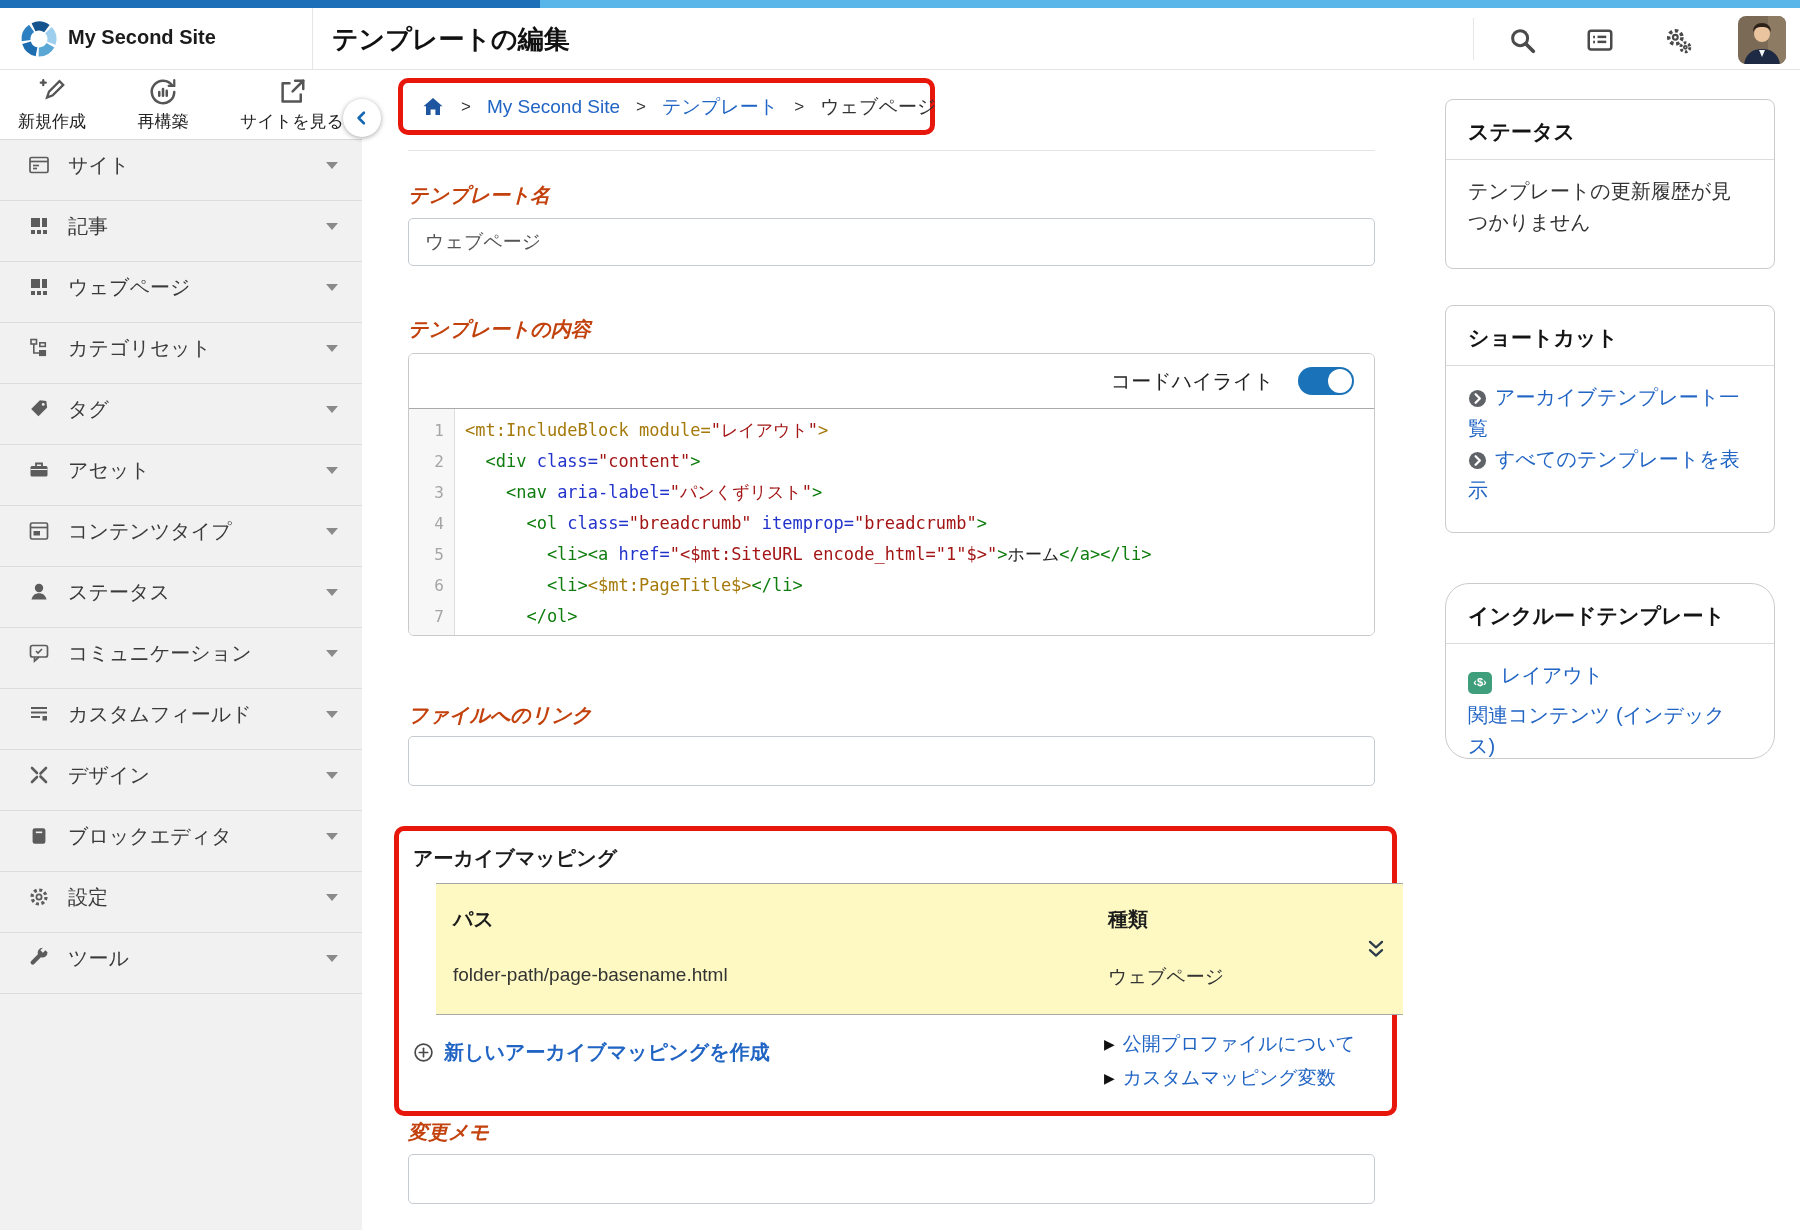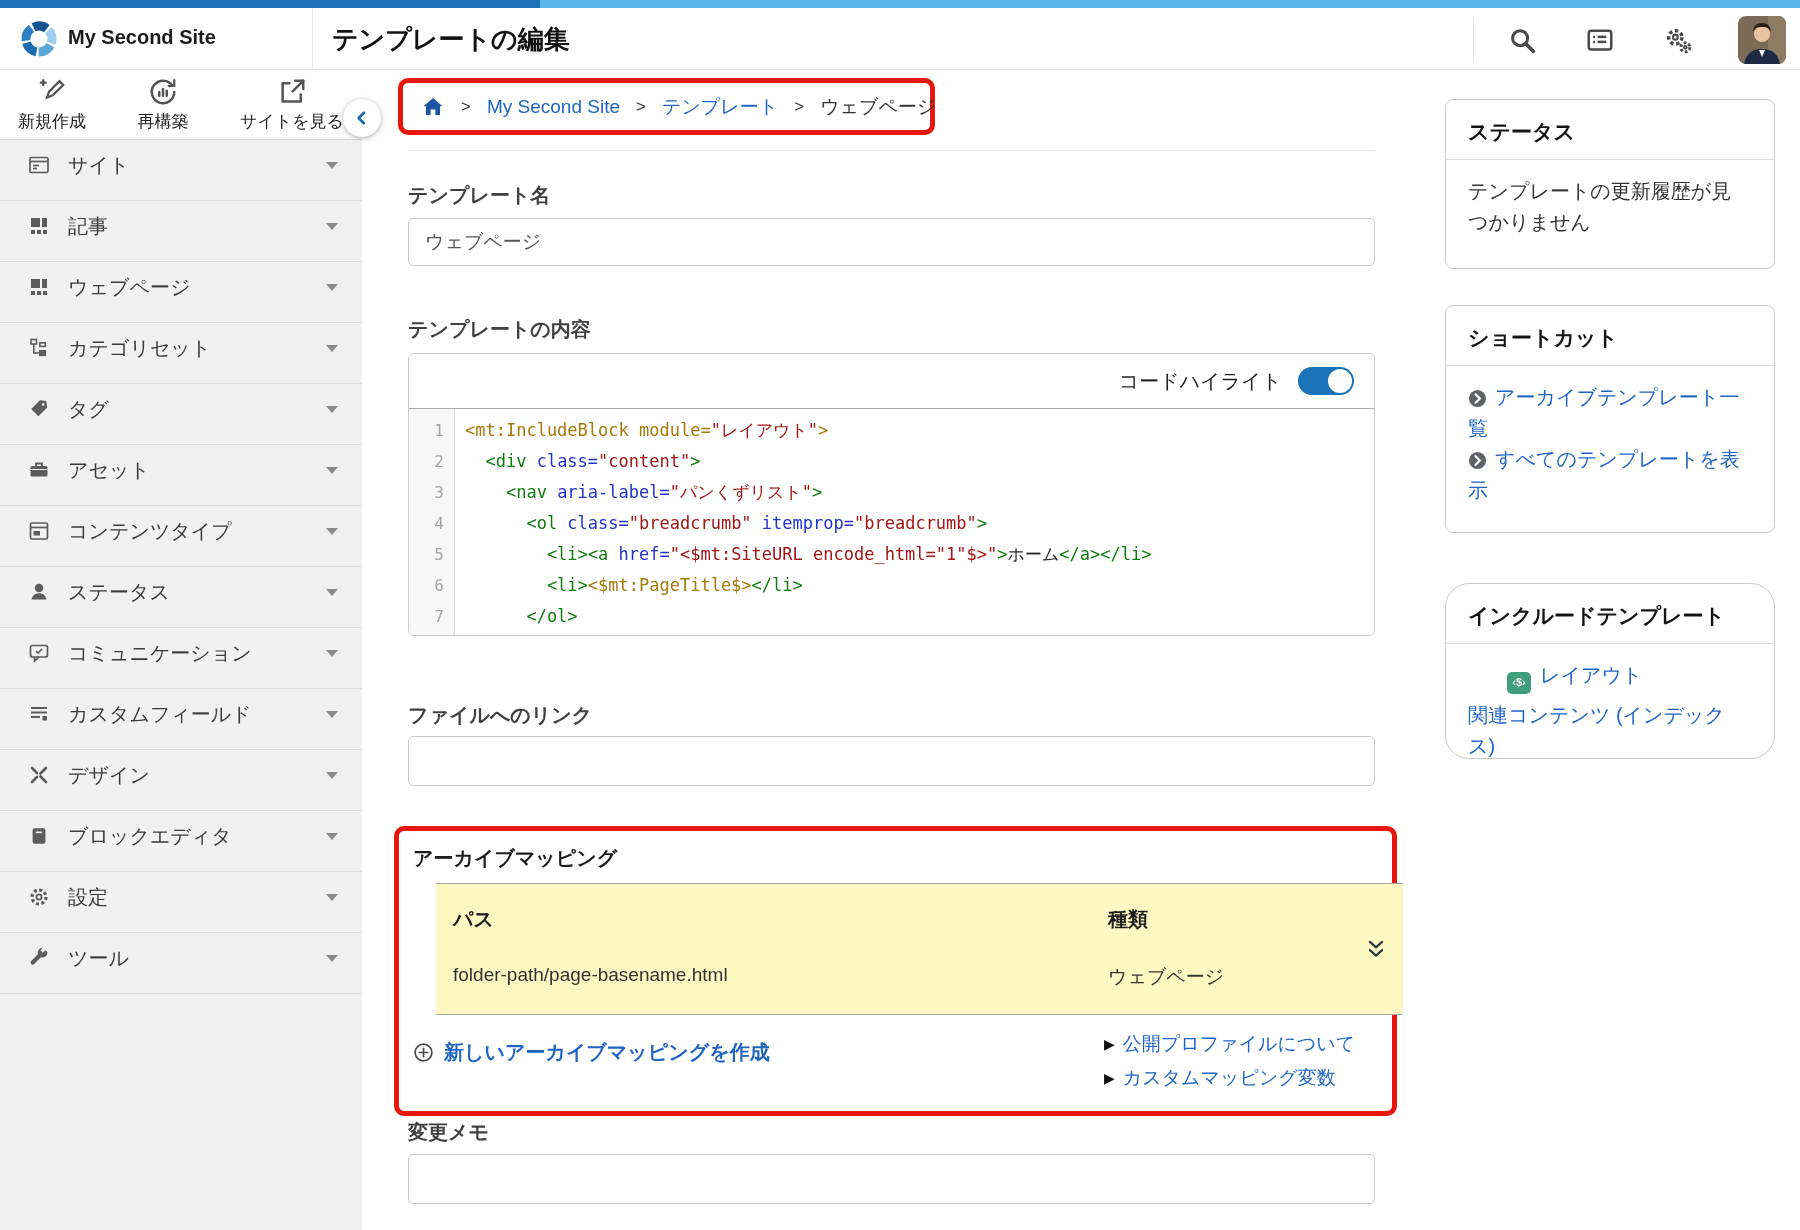--- a/index.html
+++ b/index.html
@@ -50,28 +50,28 @@
 
   .annot { border:5px solid #e8170b; border-radius:10px; }
   .bc-box { position:absolute; left:36px; top:8px; width:537px; height:57px; display:flex; align-items:center; padding:0 18px; }
   .bc-row { display:flex; align-items:center; gap:16px; font-size:19px; white-space:nowrap; }
   .bc-sep { color:#333; font-size:17px; }
   a.blue, .blue { color:#2064c4; text-decoration:none; cursor:pointer; }
   .bc-current { color:#333; }
 
   .content-hr { position:absolute; left:46px; top:80px; width:967px; height:1px; background:#e5e5e5; }
 
-  .f-label { position:absolute; left:46px; font-size:20px; font-weight:bold; color:#404040; }
+  .f-label { position:absolute; left:46px; font-size:20px; font-weight:bold; color:#c2410c;font-style:italic; }
   .f-input { position:absolute; left:46px; width:967px; background:#fff; border:1px solid #c6cbd1;
              border-radius:5px; font-size:19px; color:#555; padding:0 16px;
              font-family:"Liberation Sans","DejaVu Sans",sans-serif; }
 
   
   .code-widget { position:absolute; left:46px; top:283px; width:967px; border:1px solid #c9c9c9; border-radius:6px; overflow:hidden; }
-  .code-toolbar { height:54px; display:flex; align-items:center; justify-content:flex-end; gap:16px; padding-right:20px; background:#fff; }
+  .code-toolbar { height:54px; display:flex; align-items:center; justify-content:flex-end; gap:24px; padding-right:20px; background:#fff; }
   .code-toolbar .tlabel { font-size:20px; color:#222; }
   .toggle { width:56px; height:28px; border-radius:14px; background:#1a73b8; position:relative; cursor:pointer; }
   .toggle .knob { position:absolute; right:2px; top:2px; width:24px; height:24px; border-radius:50%; background:#fff; }
   .code-area { display:flex; border-top:1px solid #a9a9a9; background:#fff; height:227px; }
   .gutter { width:46px; background:#f7f7f7; border-right:1px solid #ddd; padding-top:6px; }
   .gutter .ln { font-family:"DejaVu Sans Mono","Liberation Mono",monospace; font-size:16px; color:#a5a5a5;
                 line-height:31px; text-align:right; padding-right:10px; }
   .codecol { padding:6px 0 0 10px; flex:1; overflow:hidden; }
   .code-line { font-family:"DejaVu Sans Mono","Liberation Mono",monospace; font-size:17px; line-height:31px; white-space:pre; }
   .tok-mt  { color:#a5790a; }
@@ -94,21 +94,21 @@
   .am-help .tri { font-size:14px; color:#111; }
   .am-help .txt { font-size:19px; }
 
   
   .rail-box { position:absolute; left:1445px; width:330px; background:#fff; border:1px solid #cbcbcb; border-radius:8px; }
   .rail-head { padding:18px 22px 13px; font-size:21px; font-weight:bold; color:#141414; border-bottom:1px solid #dcdcdc; }
   .rail-body { padding:16px 22px; font-size:20px; color:#333; line-height:1.55; }
   .rail-body .w { width:272px; }
   .rail-link { display:block; font-size:20px; line-height:1.55; width:272px; }
   .rail-ico { display:inline-block; vertical-align:-4px; margin-right:8px; }
-  .inc-item { margin-bottom:6px;margin-left:39px; }
+  .inc-item { margin-bottom:6px; }
   .module-badge { display:inline-flex; width:24px; height:22px; border-radius:5px; background:#3f9f7d;
                   color:#fff; font-size:11px; font-weight:bold; align-items:center; justify-content:center;
                   vertical-align:-4px; margin-right:9px; }
 </style>
 </head>
 <body>
 
 <div class="strip-dark"></div>
 <div class="strip-light"></div>
 

